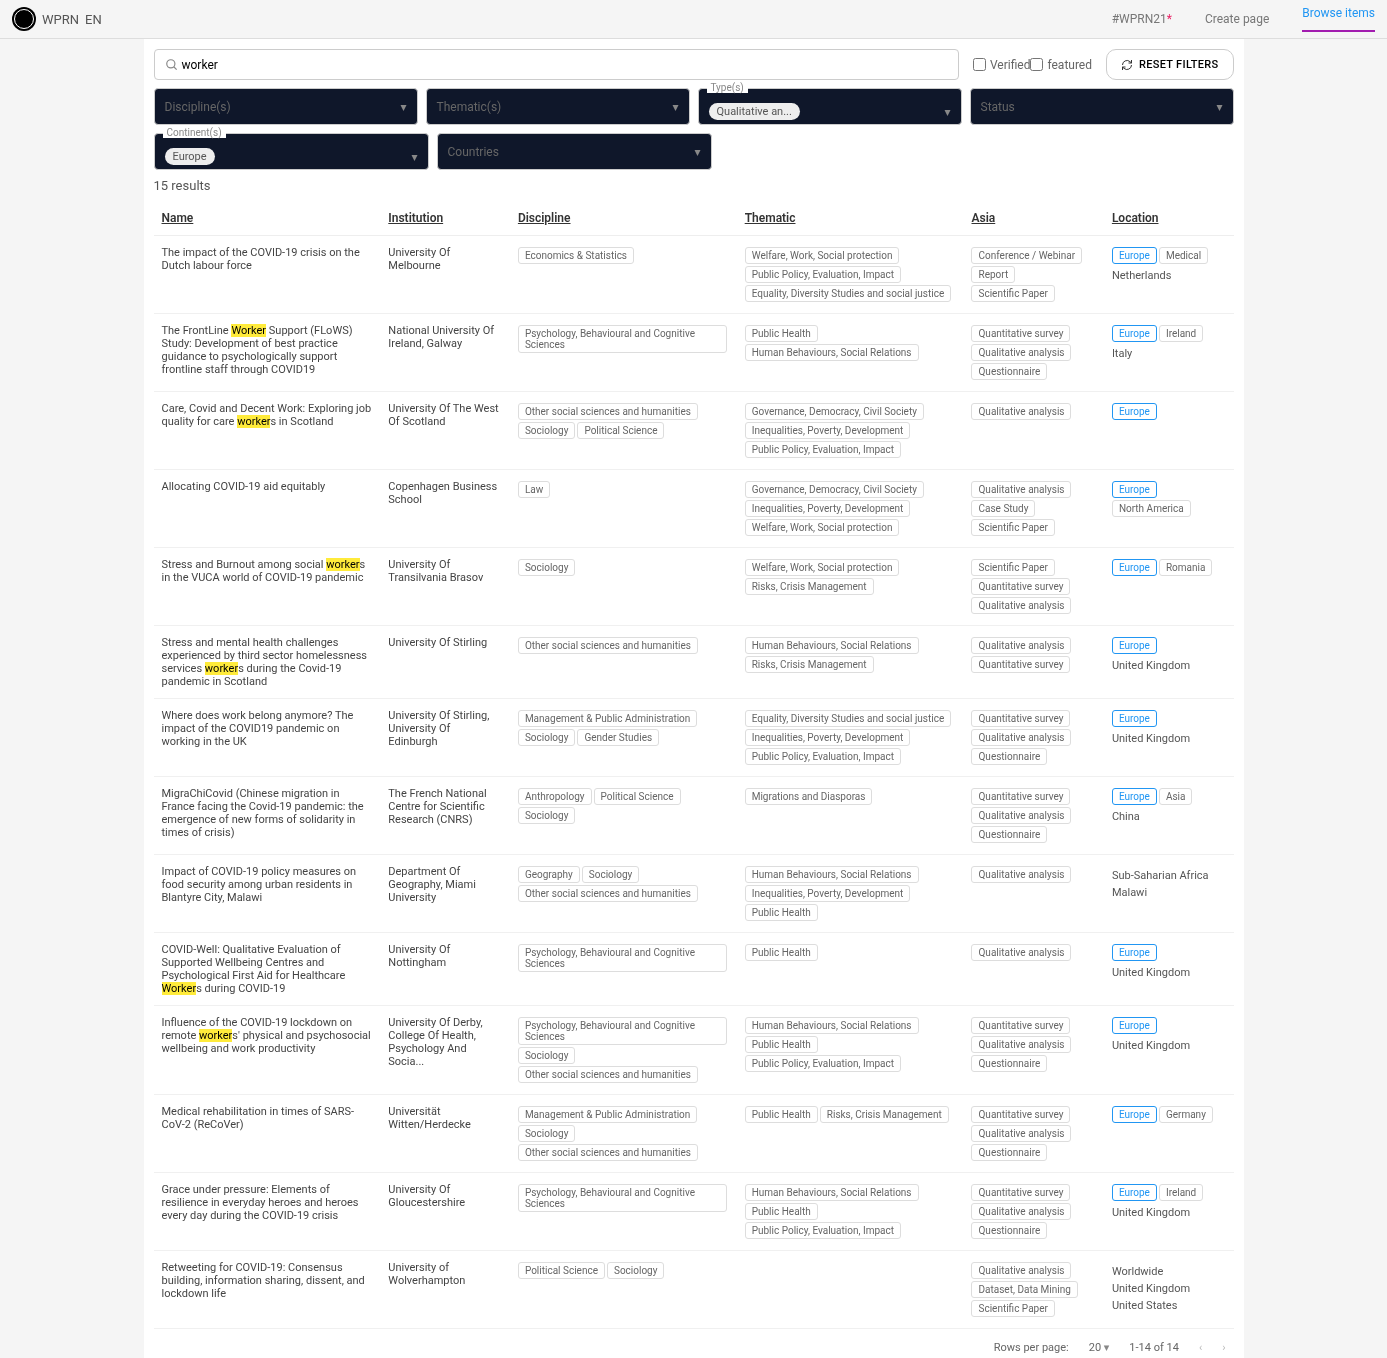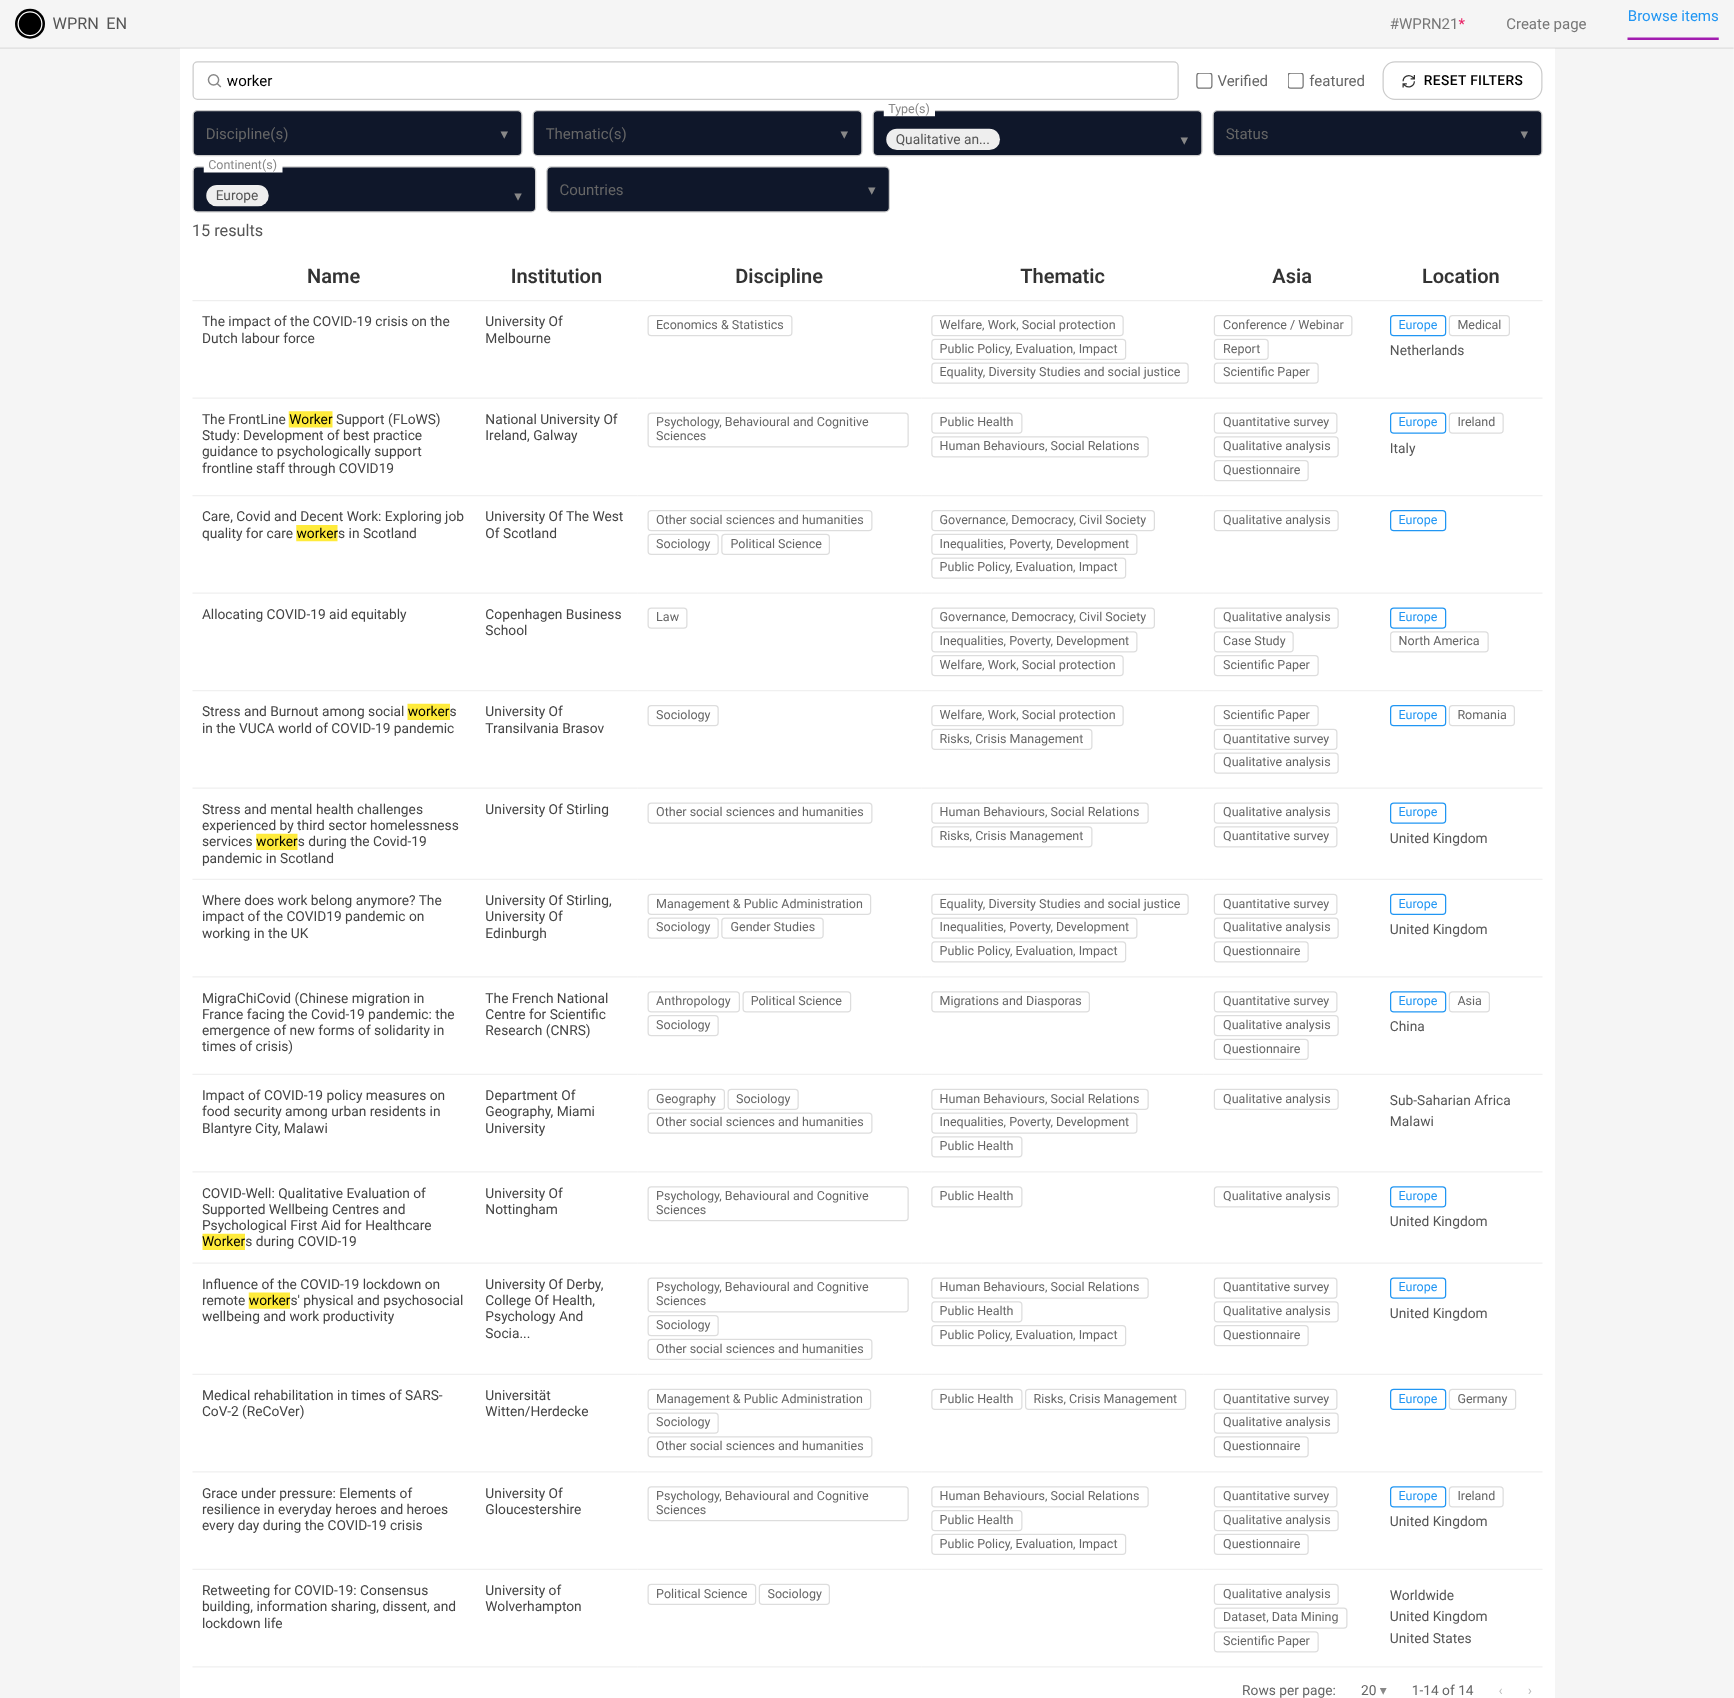--- a/index.html
+++ b/index.html
@@ -8,33 +8,33 @@
 .logo { display:flex; align-items:center; gap:2px; }
 .logo-icon { width:24px; height:24px; background:#000; border-radius:50%; position:relative; }
 .logo-icon::before { content:""; position:absolute; inset:2px; border:1px solid #fff; border-radius:50%; }
 .logo-text { font-size:13px; color:#555; margin-left:4px; }
 .topbar-right { margin-left:auto; display:flex; align-items:center; gap:33px; font-size:12px; }
 .topbar-right a { color:#777; text-decoration:none; cursor:pointer; }
 .topbar-right a.active { color:#2196f3; border-bottom:2px solid #a21caf; padding-bottom:10px; }
 .container { background:#fff; max-width:1100px; margin:0 auto; padding:10px; }
 .filters { display:flex; gap:8px; margin-bottom:8px; }
 .search-box { flex:1; display:flex; align-items:center; border:1px solid #ccc; border-radius:4px; padding:6px 10px; }
-.checkbox-group { display:flex; align-items:center; gap:16px; padding:0 6px; }
+.checkbox-group { display:flex; align-items:center; padding:0 6px; }
 .checkbox-label { display:flex; align-items:center; gap:4px; color:#666; font-size:12px; }
 .reset-btn { border:1px solid #ccc; border-radius:10px; padding:8px 14px; background:#fff; font-size:11px; letter-spacing:0.3px; font-weight:500; display:flex; align-items:center; gap:6px; cursor:pointer; }
 .filter-row { display:flex; gap:8px; margin-bottom:8px; }
 .select-box { flex:1; border:1px solid #ccc; border-radius:4px; padding:8px 10px; position:relative; display:flex; align-items:center; justify-content:space-between; cursor:pointer; background:#0f172a; font-size:12px; color:#666; }
 .select-box.has-label { padding-top:14px; padding-bottom:4px; }
 .float-label { position:absolute; top:-7px; left:8px; font-size:10px; background:#fff; padding:0 4px; color:#888; }
 .chip { background:#eee; border-radius:10px; padding:2px 8px; font-size:11px; color:#555; }
 .chevron { color:#888; }
 .filter-row > .select-box:nth-child(3),.filter-row > .select-box:nth-child(4){flex:1}
 .results-count { font-size:13px; color:#555; margin:8px 0; }
 table { width:100%; border-collapse:collapse; }
-th { text-align:center; padding:10px 8px; font-size:16px; font-weight:600; color:#333; border-bottom:1px solid #eee; }
+th { text-align:left; padding:10px 8px; font-size:12px; font-weight:600; color:#333; border-bottom:1px solid #eee;text-decoration:underline; }
 td { padding:10px 8px; font-size:11px; color:#444; border-bottom:1px solid #f0f0f0; vertical-align:top; }
 .name-cell { width:21%; }
 .inst-cell { width:12%; }
 .disc-cell { width:21%; }
 .them-cell { width:21%; }
 .type-cell { width:13%; }
 .loc-cell { width:12%; }
 mark { background:#ffeb3b; padding:0; }
 .tag { display:inline-block; border:1px solid #ddd; border-radius:3px; padding:2px 6px; font-size:10px; color:#666; margin:1px 2px 1px 0; background:#fff; }
 .tag.blue { border-color:#2196f3; color:#2196f3; }

